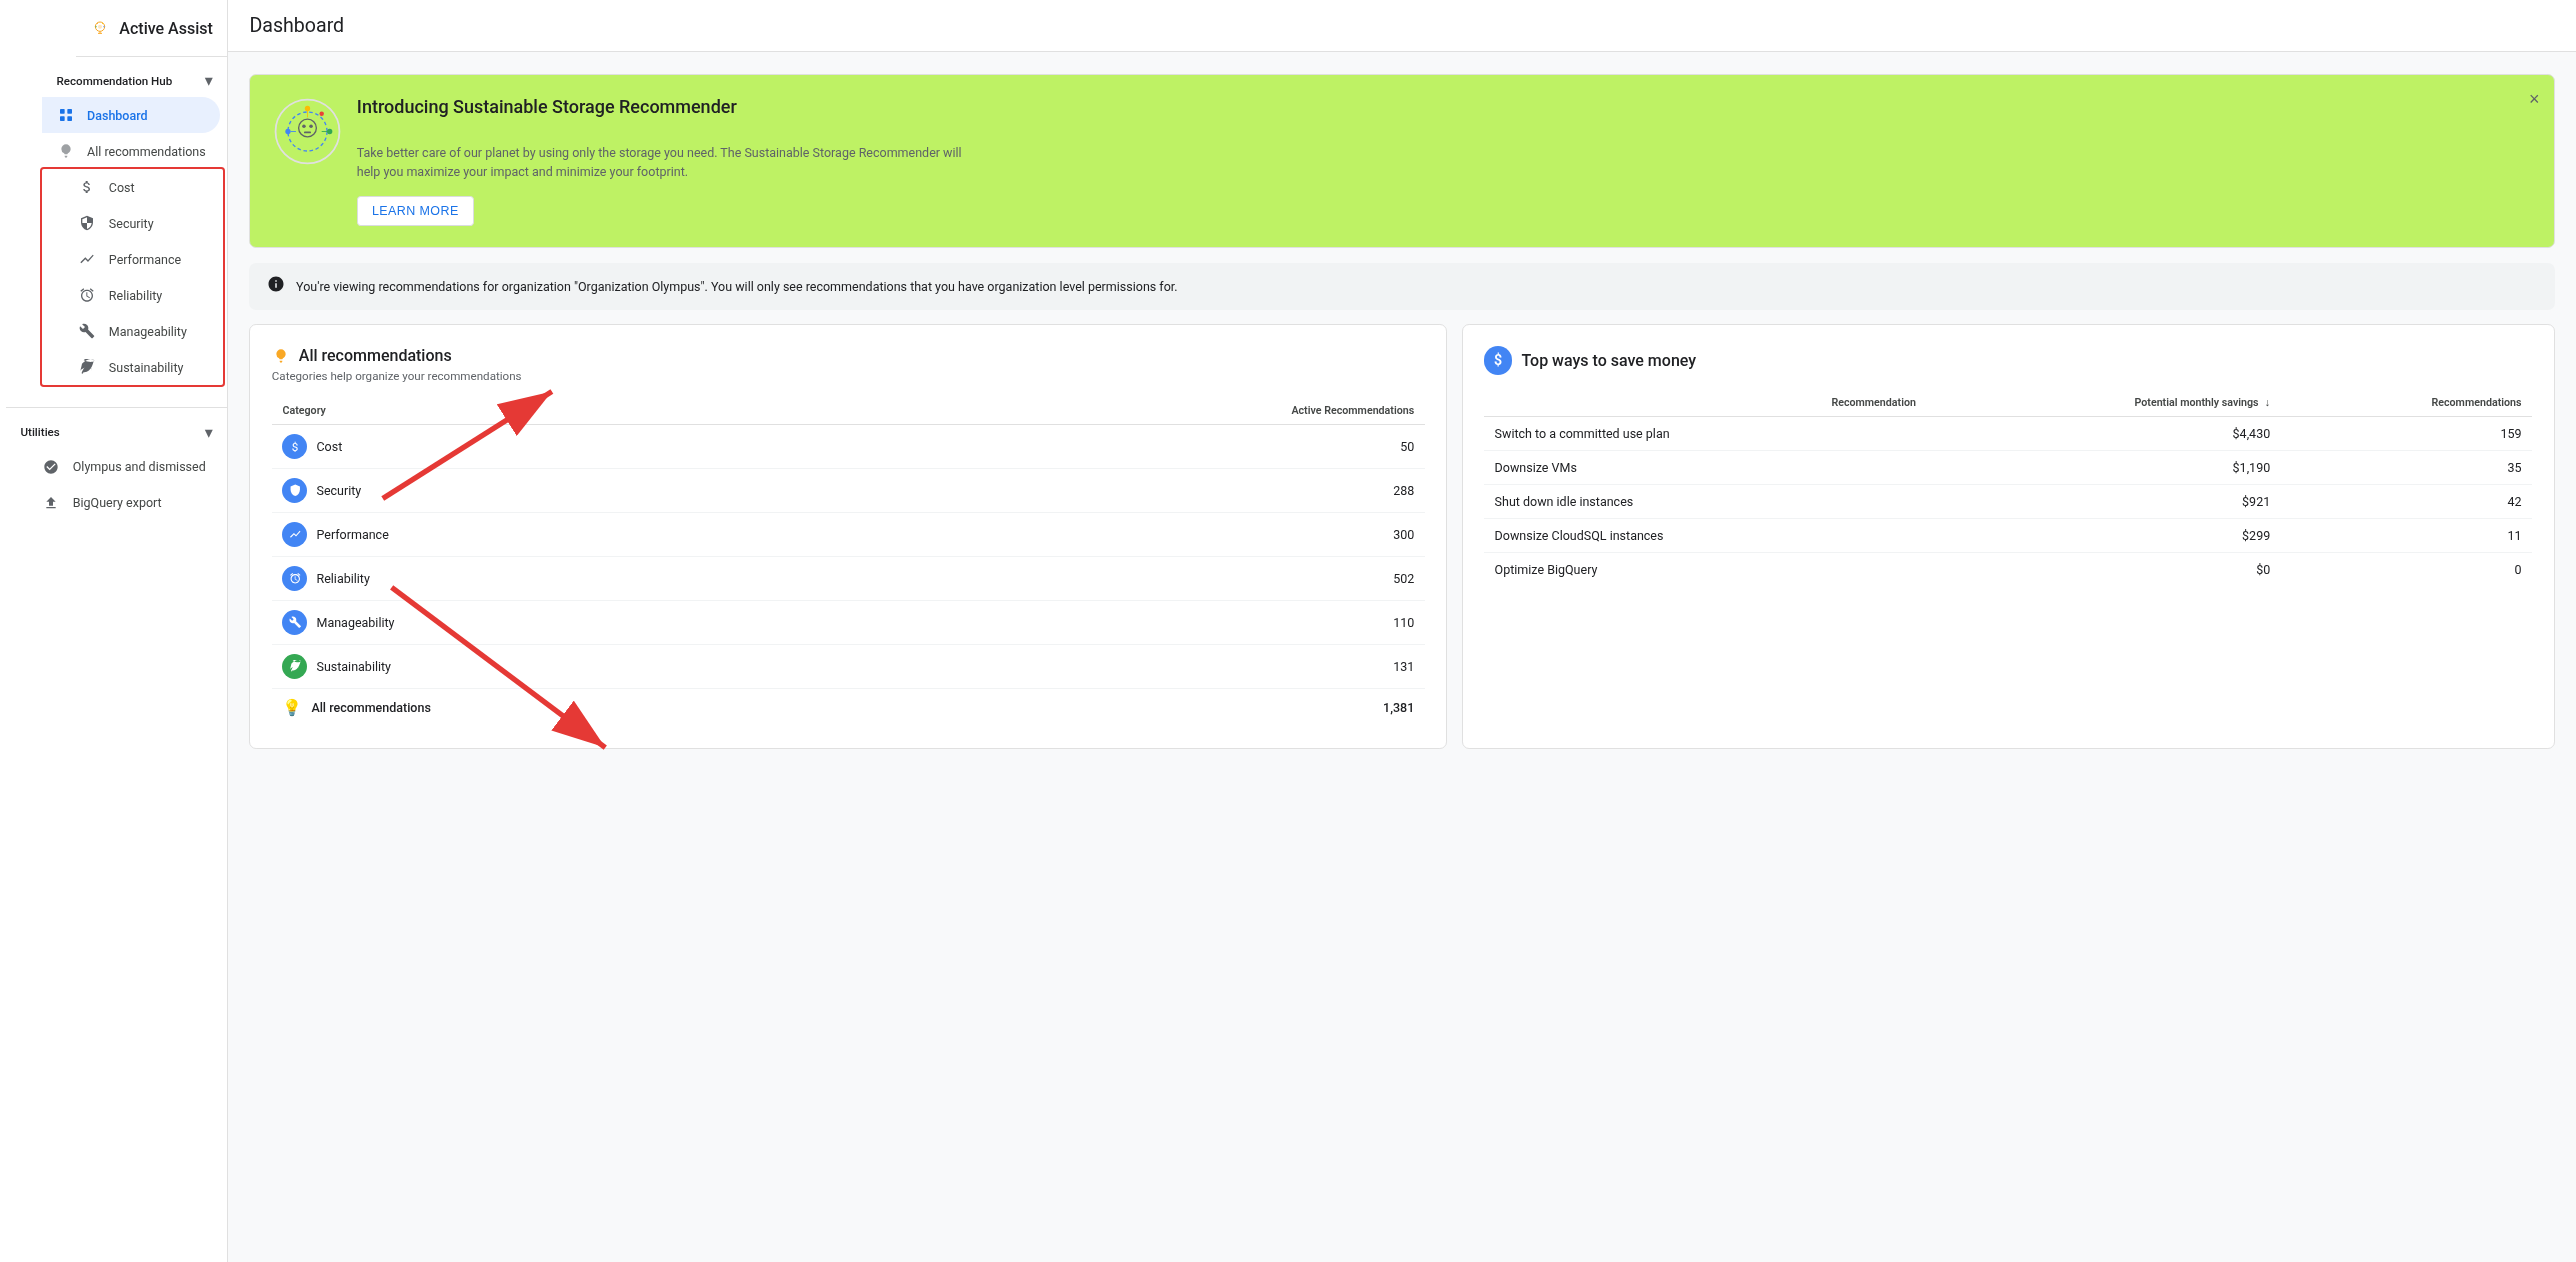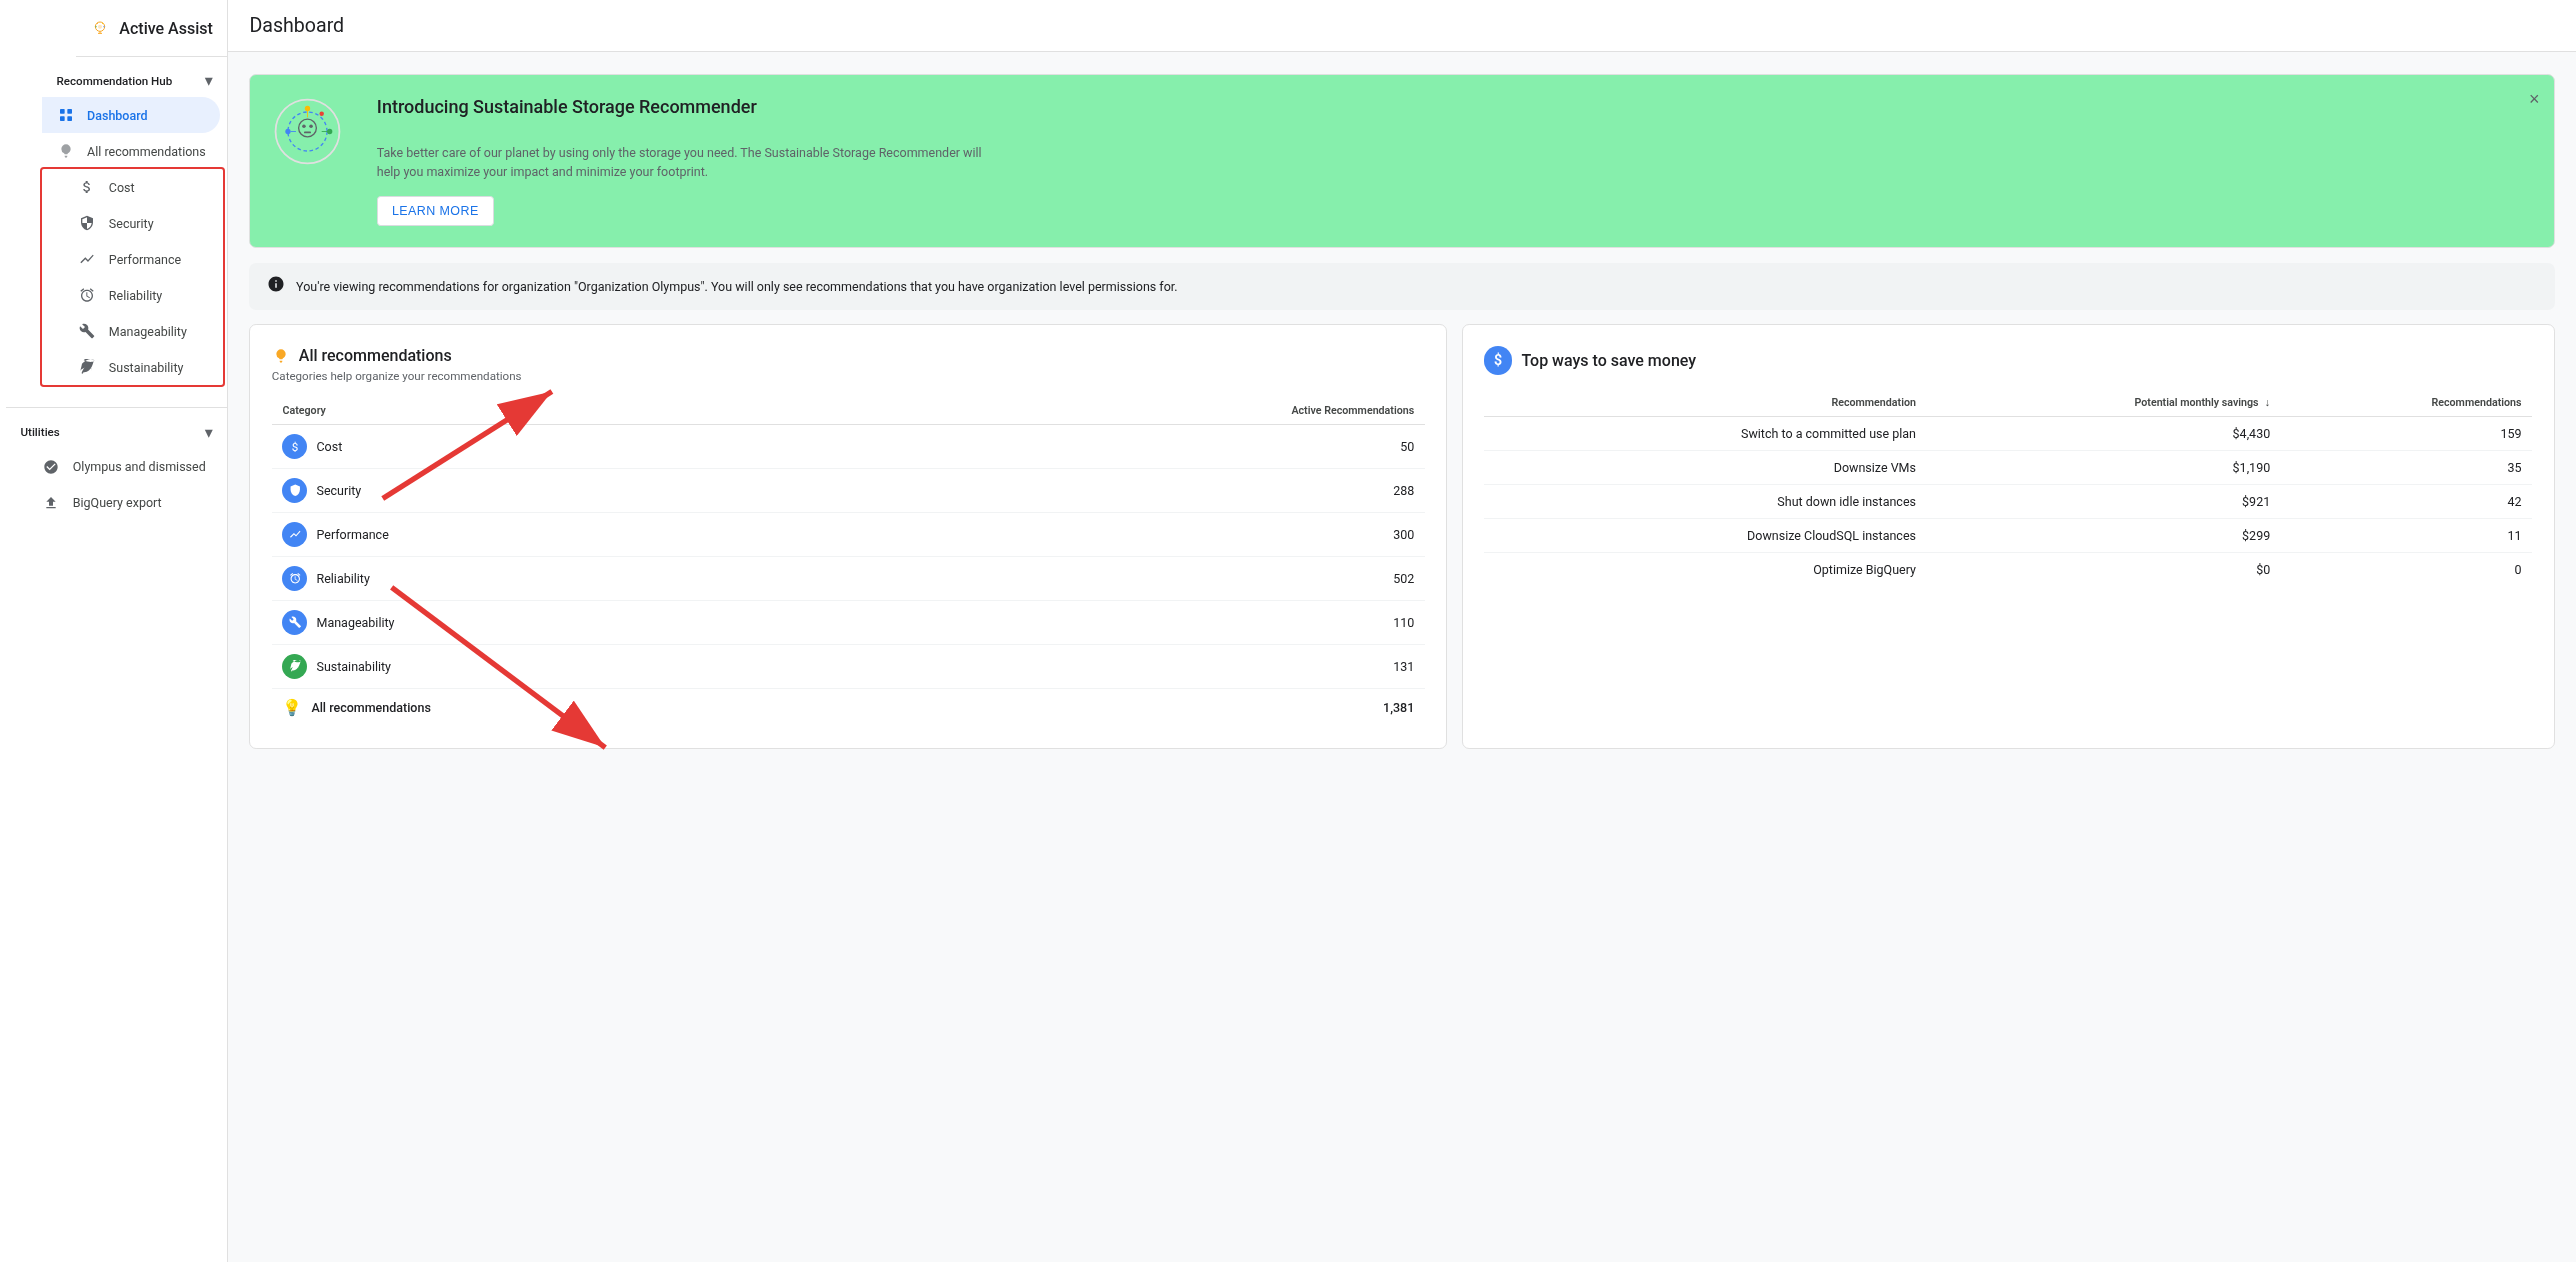--- a/index.html
+++ b/index.html
@@ -94,27 +94,27 @@
     }
     .main-body {
       padding: 21.4px;
       display: flex;
       flex-direction: column;
       gap: 14.2px;
     }
 
     
     .banner {
-      background: #86efac;
+      background: #bef264;
       border: 0.9px solid #e0e0e0;
       border-radius: 7.1px;
       padding: 21.4px;
       display: flex;
       align-items: flex-start;
-      gap: 34px;
+      gap: 14px;
       position: relative;
     }
     .banner-image {
       width: 71px;
       height: 71px;
       flex-shrink: 0;
     }
     .banner-content { flex: 1; }
     .banner-title { font-size: 18px; font-weight: 500; color: #202124; margin-bottom: 7.1px; }
     .banner-desc { font-size: 12.5px; color: #5f6368; line-height: 1.5; max-width: 623px; margin-top: 27px; }
@@ -239,21 +239,20 @@
       color: #444746;
       padding: 7.1px 10.7px;
       border-bottom: 0.9px solid #e0e0e0;
     }
     .save-table th.num { text-align: right; }
     .save-table td {
       padding: 9px 10.7px;
       font-size: 12.5px;
       border-bottom: 0.9px solid #f1f3f4;
       color: #202124;
-      text-align: right;
     }
     .save-table td.num { text-align: right; }
     .save-table tr:last-child td { border-bottom: none; }
 
     .card-right-title-row {
       display: flex;
       align-items: center;
       gap: 9px;
       margin-bottom: 14.2px;
     }

